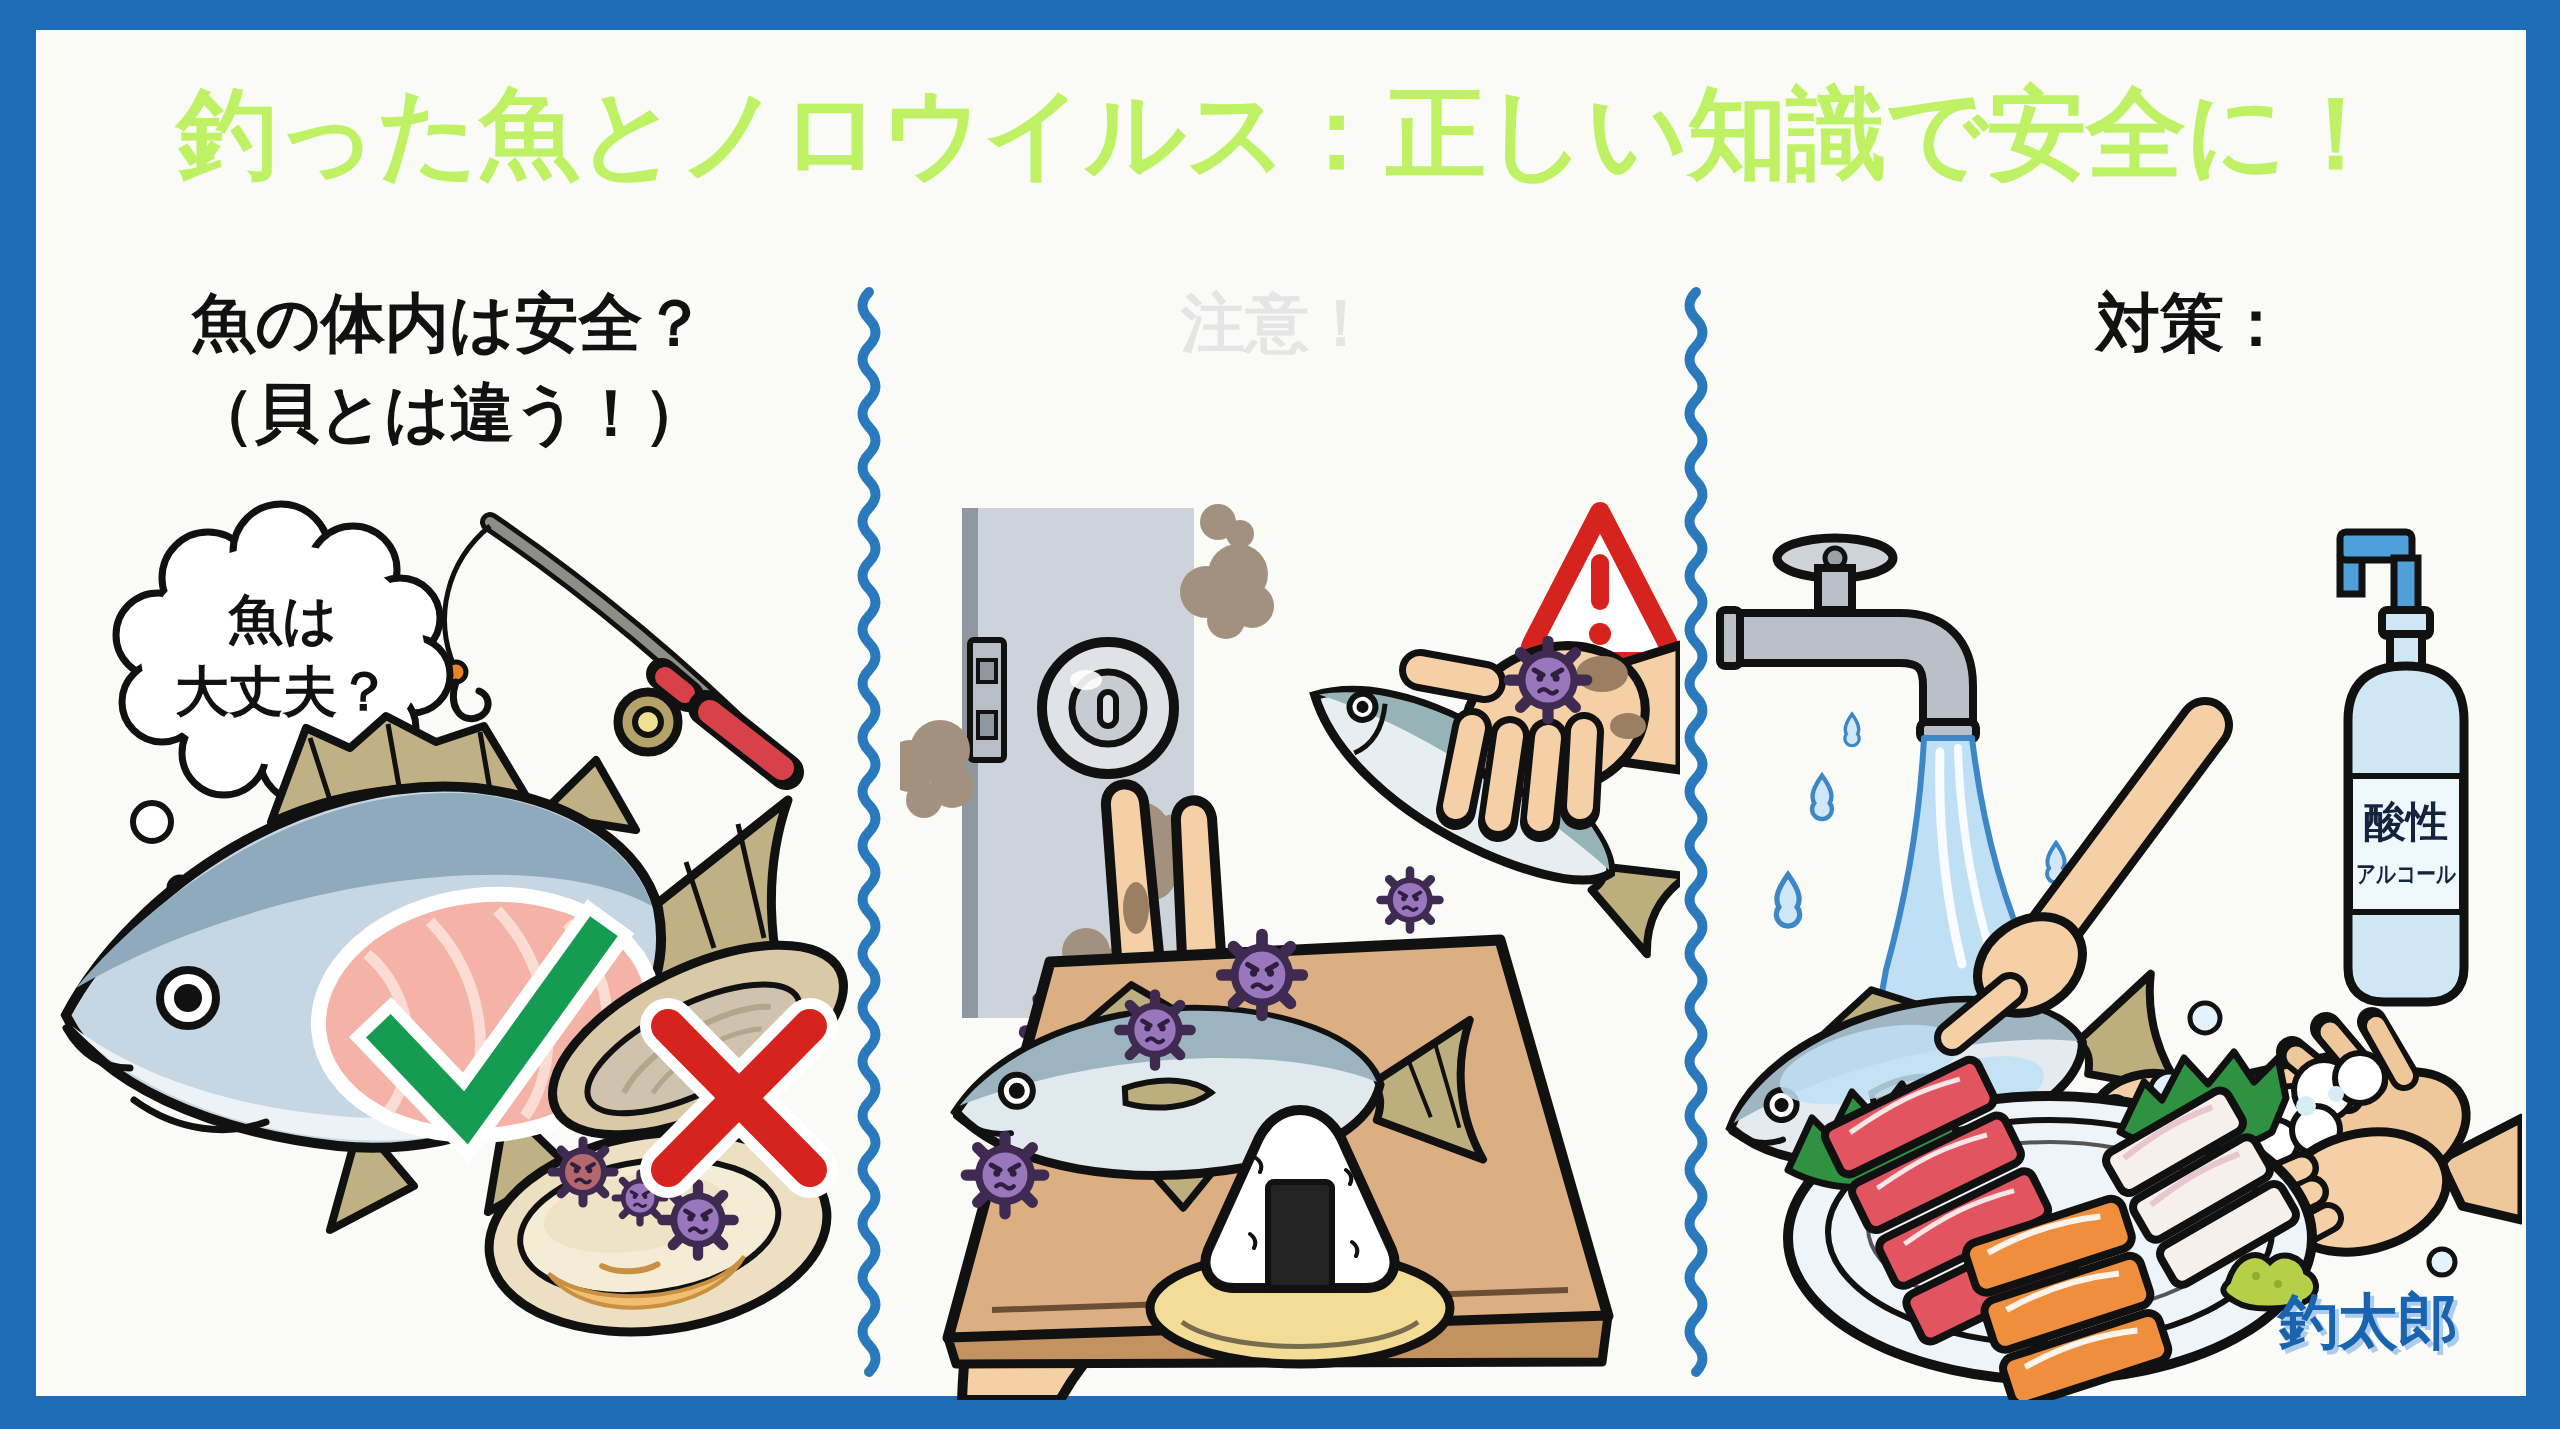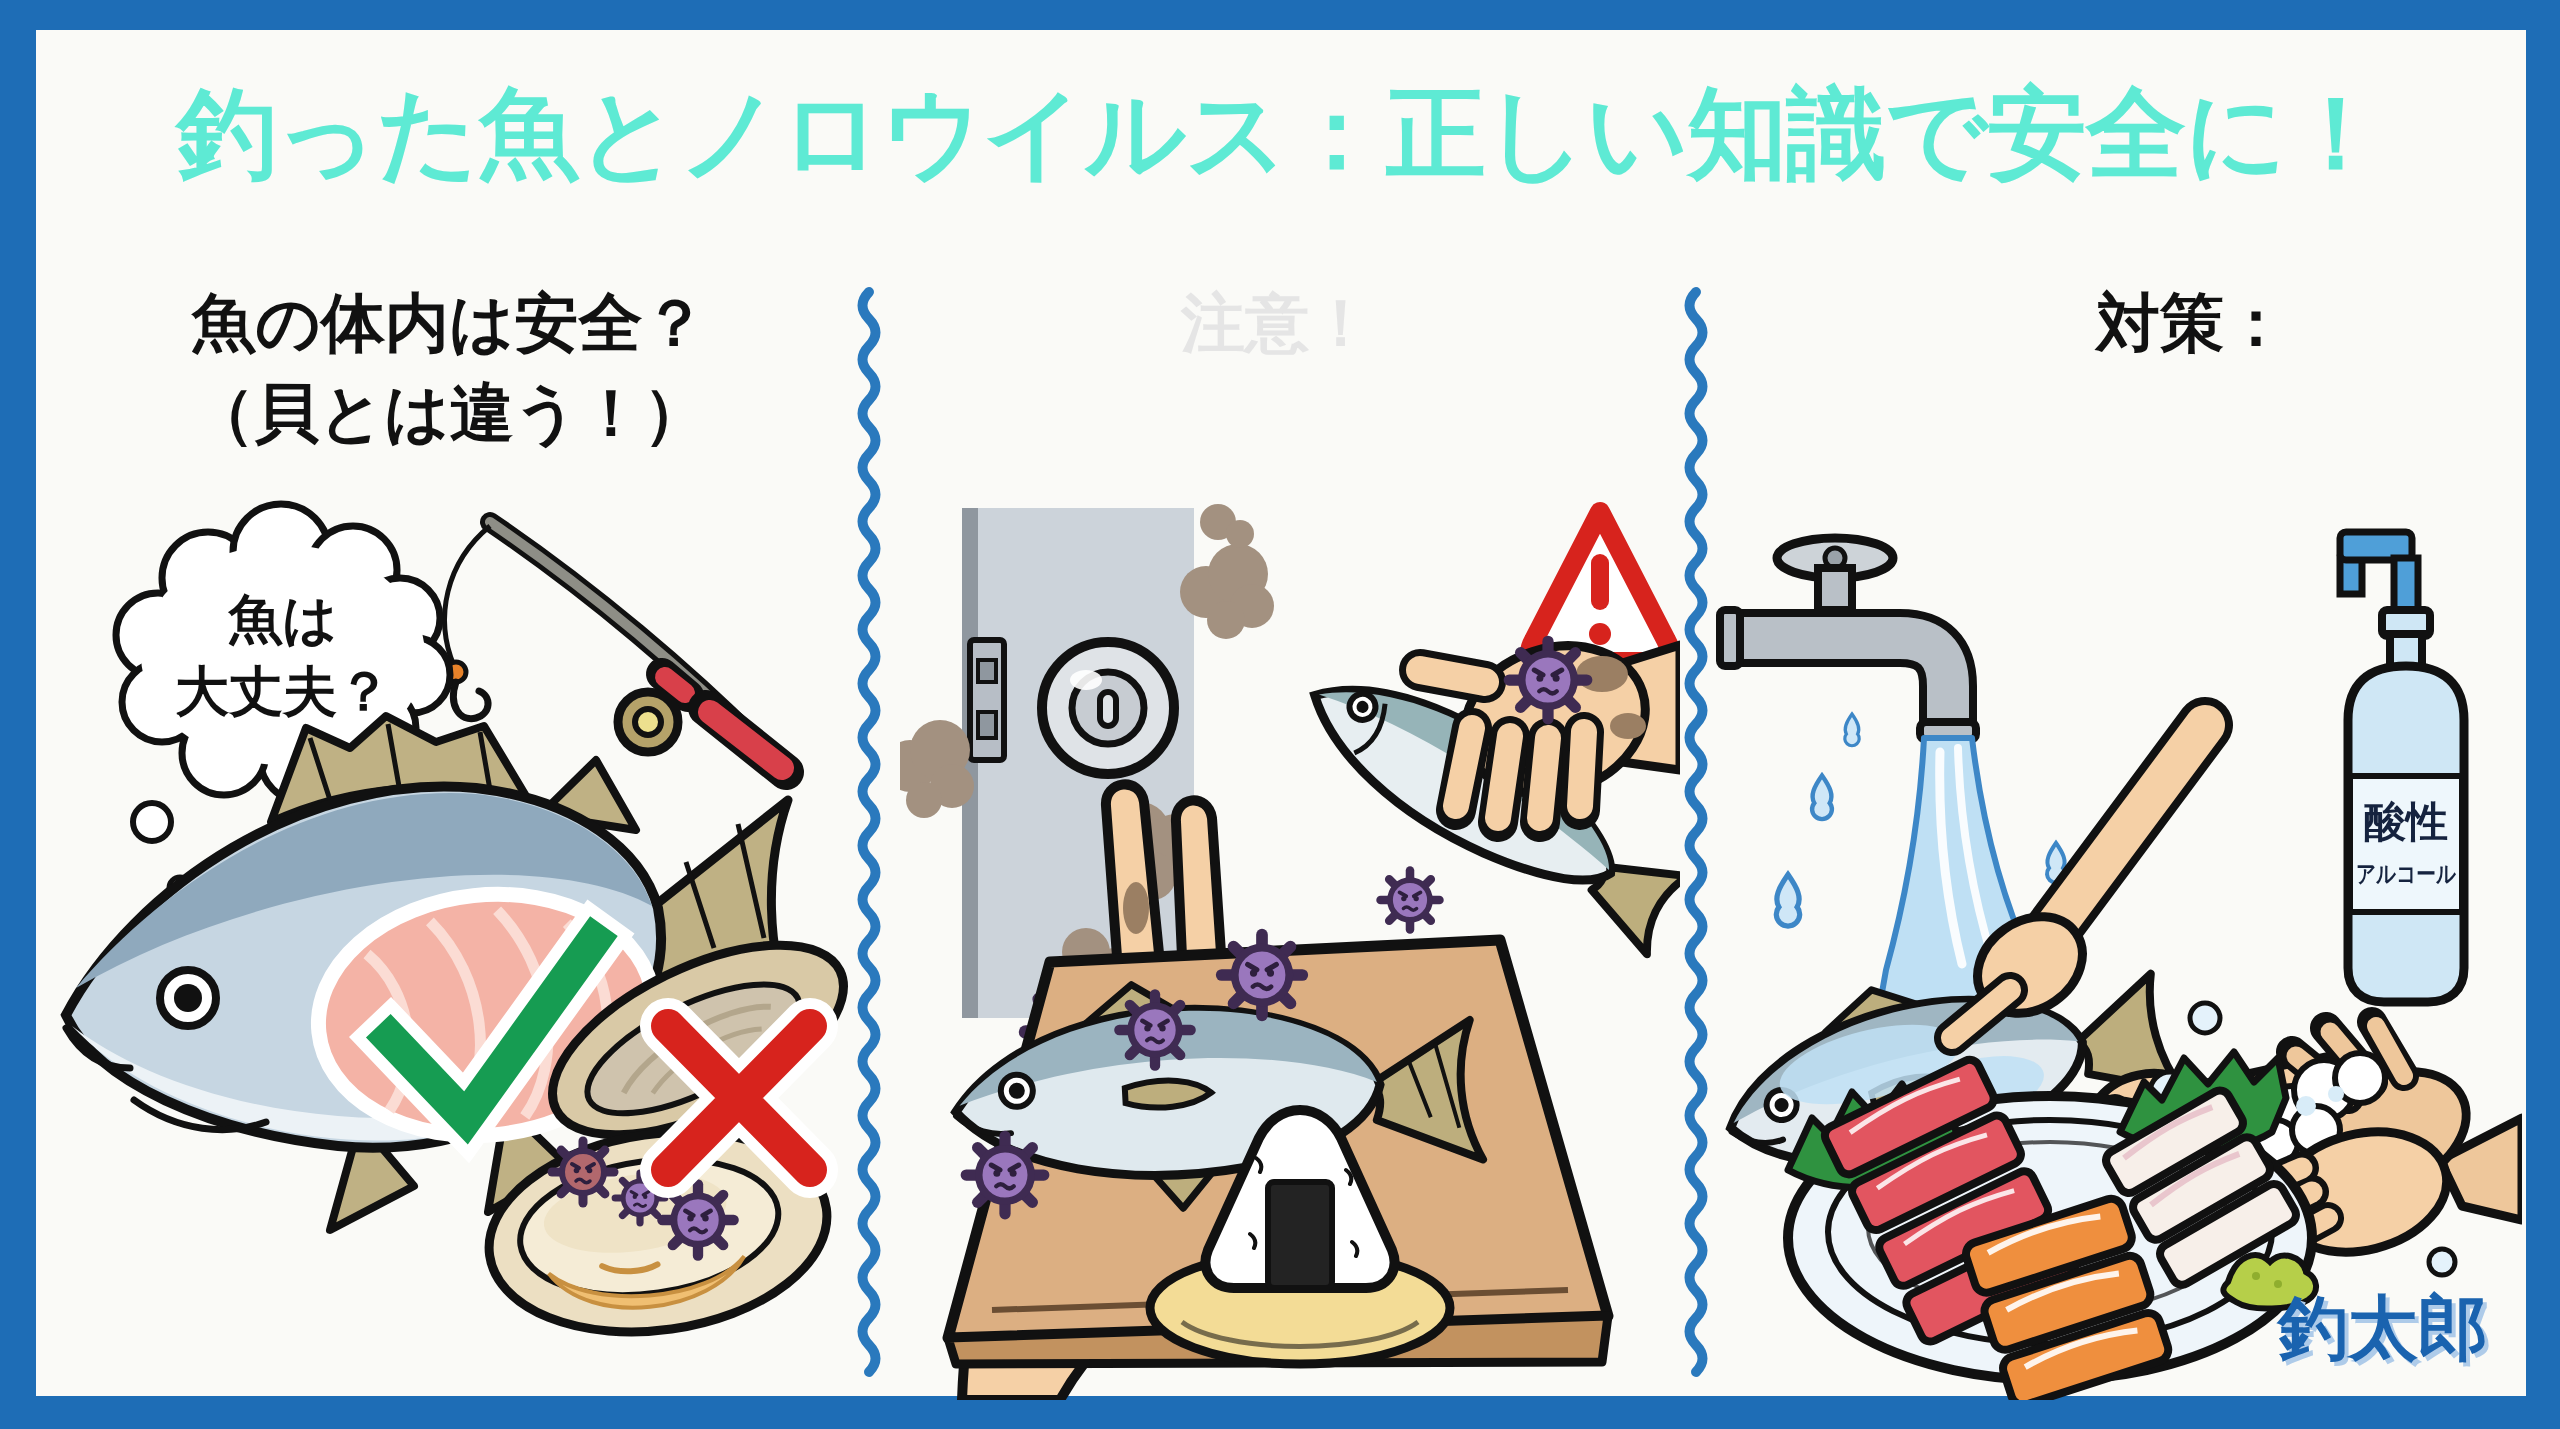--- a/index.html
+++ b/index.html
@@ -7,42 +7,42 @@
     width:2560px;height:1429px;position:relative;overflow:hidden;
     background:#1e6db6;
     font-family:"Liberation Sans","DejaVu Sans",sans-serif;
   }
   .canvas{
     position:absolute;left:36px;top:30px;right:34px;bottom:33px;
     background:#fafaf7;
   }
   .page-title{
     position:absolute;left:36px;right:34px;top:68px;
-    text-align:center;font-size:100px;font-weight:900;color:#5eead4;
+    text-align:center;font-size:100px;font-weight:900;color:#bef264;
     letter-spacing:-1px;white-space:nowrap;
   }
   .panel-heading{
     position:absolute;top:278px;text-align:center;
     font-weight:900;color:#111;line-height:90px;font-size:64px;
     white-space:nowrap;
   }
   .heading-left{left:38px;width:822px;}
   .heading-middle{left:864px;width:826px;}
   .heading-right{left:1774px;width:836px;}
   .red-line{color:#e5e5e5;}
   .art{position:absolute;top:470px;}
   #left-art{left:38px;}
   #mid-art{left:900px;}
   #right-art{left:1700px;}
   .divider{position:absolute;top:286px;}
   #divider-1{left:845px;}
   #divider-2{left:1672px;}
   .watermark{
     position:absolute;left:2278px;top:1282px;
-    font-size:70px;font-weight:900;color:#1a63af;
+    font-size:60px;font-weight:900;color:#1a63af;
     text-shadow:4px 4px 0 #aecbe9;white-space:nowrap;
   }
   .svg-jp{font-weight:900;fill:#111;text-anchor:middle;
     font-family:"Liberation Sans","DejaVu Sans",sans-serif;}
   .bubble-text{font-size:54px;}
   .label-big{font-size:42px;fill:#15233f;}
   .label-small{font-size:24px;fill:#15233f;}
 </style>
 </head>
 <body>

